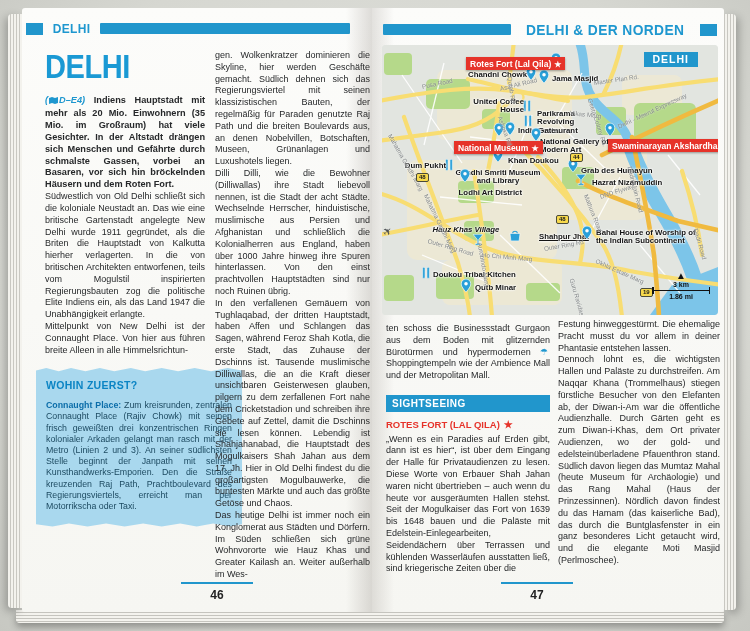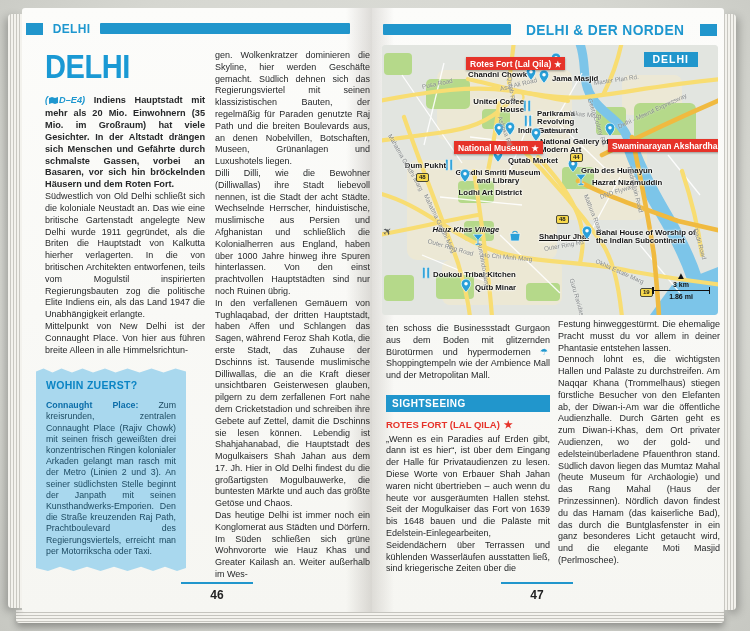--- a/index.html
+++ b/index.html
@@ -60,21 +60,21 @@
     color: #1a99d4; font-weight: 800; font-size: 33px; line-height: 1;
     letter-spacing: -.5px; transform: scaleX(.88); transform-origin: left;
     margin: 0 0 12px;
   }
   .intro { font-weight: bold; font-size: 9.2px; line-height: 11.9px; }
   .map-ref { color: #1e97cf; font-style: italic; font-weight: bold; }
   .map-ref-icon { display: inline-block; vertical-align: -1px; margin: 0 1px; }
 
   
   .infobox {
-    margin: 10px 12px 0 -9px; width: 150px; background: #a9d8ee;
+    margin: 10px 12px 0 -9px; width: 206px; background: #a9d8ee;
     padding: 14px 10px 16px;
     clip-path: polygon(0% 2.5%,5% 1%,11% 3%,17% 1%,24% 3%,31% 1%,38% 3%,46% 1%,53% 3%,61% 1%,69% 3%,77% 1%,85% 3%,93% 1%,100% 2.5%,100% 97.5%,94% 99%,86% 97%,78% 99%,70% 97%,61% 99%,52% 97%,43% 99%,34% 97%,25% 99%,16% 97%,8% 99%,0% 97.5%);
   }
   .infobox h3 { color: #0b84c4; font-size: 10.5px; letter-spacing: .3px; margin-bottom: 8px; }
   .infobox .body { font-size: 8.8px; line-height: 11.2px; color: #1d4a61; text-align: justify; }
   .infobox .lead { font-weight: bold; color: #0b6da9; }
 
   .pagenum { position: absolute; bottom: 10px; text-align: center; }
   .pagenum .line { width: 72px; height: 2px; background: #2196cc; margin: 0 auto 4px; }
   .pagenum .num  { font-weight: bold; font-size: 12px; color: #222; }
@@ -289,21 +289,21 @@
           <div class="poi-label" style="left: 136px; top: 82px; width: 60px; text-align: left;">India Gate</div>
           <div class="map-icon" style="left: 154px; top: 91px;"><svg width="11" height="14" viewBox="0 0 12 16">
               <path d="M6 .5C2.9.5.5 2.9.5 6c0 3.8 5.5 9.5 5.5 9.5S11.5 9.8 11.5 6C11.5 2.9 9.1.5 6 .5z" fill="#2aa0d8" stroke="#fff" stroke-width="0.8"></path>
               <circle cx="6" cy="5.8" r="2" fill="#fff"></circle>
             </svg></div>
           <div class="poi-label" style="left: 158px; top: 93px; width: 80px; text-align: left;">National Gallery of Modern Art</div>
           <div class="map-icon" style="left: 153px; top: 103px;"><svg width="12" height="11" viewBox="0 0 12 11">
               <path d="M3.6 3.2a2.4 2.4 0 0 1 4.8 0" fill="none" stroke="#2aa0d8" stroke-width="1.1"></path>
               <path d="M1 3h10l-.9 7.5H1.9z" fill="#2aa0d8" stroke="#fff" stroke-width="0.6"></path>
             </svg></div>
-          <div class="poi-label" style="left: 126px; top: 112px; width: 62px; text-align: left;">Qutab Market</div>
+          <div class="poi-label" style="left: 126px; top: 112px; width: 62px; text-align: left;">Khan Doukou</div>
           <div class="map-icon" style="left: 116px; top: 112px;"><svg width="11" height="14" viewBox="0 0 12 16">
               <path d="M6 .5C2.9.5.5 2.9.5 6c0 3.8 5.5 9.5 5.5 9.5S11.5 9.8 11.5 6C11.5 2.9 9.1.5 6 .5z" fill="#2aa0d8" stroke="#fff" stroke-width="0.8"></path>
               <circle cx="6" cy="5.8" r="2" fill="#fff"></circle>
             </svg></div>
           <div class="poi-label" style="left: 70px; top: 124px; width: 92px; text-align: center;">Gandhi Smriti Museum and Library</div>
           <div class="map-icon" style="left: 191px; top: 122px;"><svg width="11" height="14" viewBox="0 0 12 16">
               <path d="M6 .5C2.9.5.5 2.9.5 6c0 3.8 5.5 9.5 5.5 9.5S11.5 9.8 11.5 6C11.5 2.9 9.1.5 6 .5z" fill="#2aa0d8" stroke="#fff" stroke-width="0.8"></path>
               <circle cx="6" cy="5.8" r="2" fill="#fff"></circle>
             </svg></div>
           <div class="poi-label" style="left: 199px; top: 122px; width: 110px; text-align: left;">Grab des Humayun</div>

